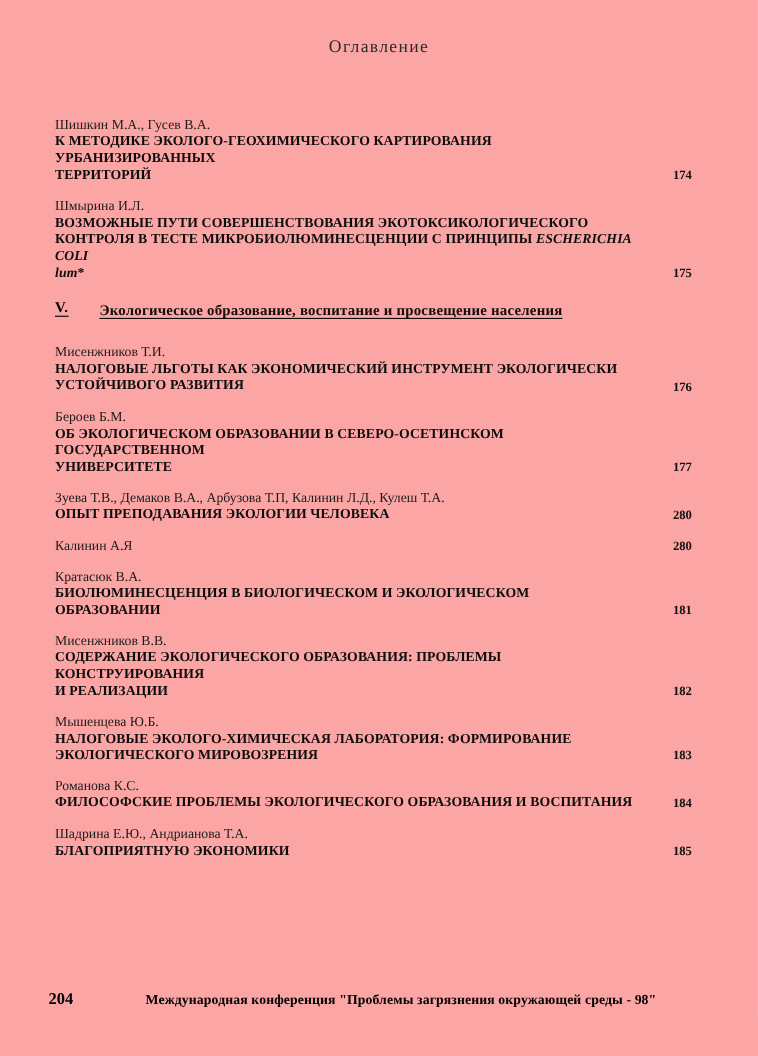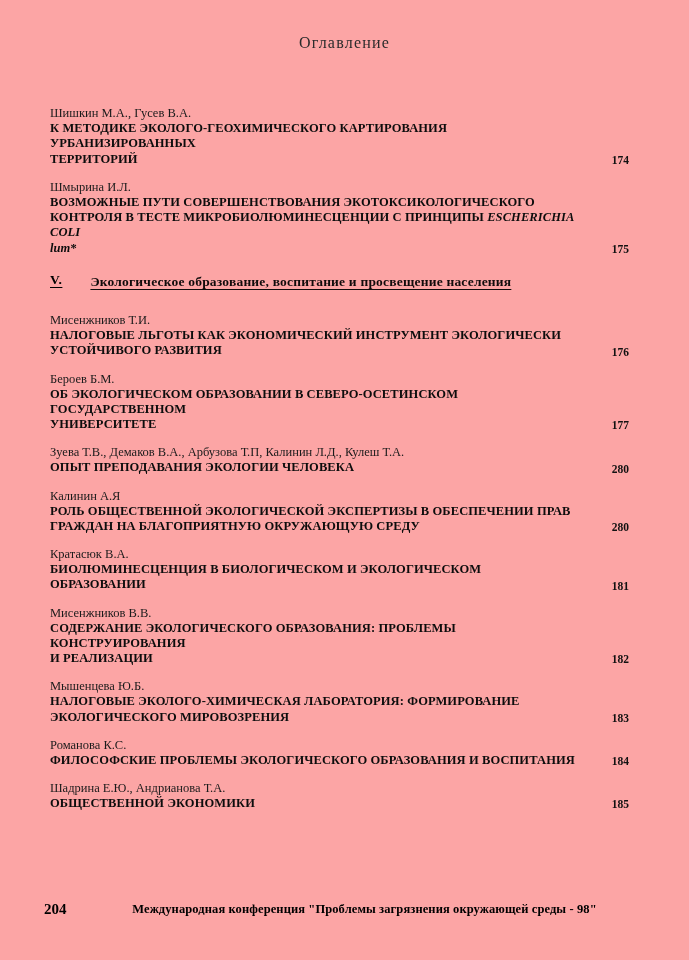--- a/index.html
+++ b/index.html
@@ -175,22 +175,20 @@
         <div class="authors">Зуева Т.В., Демаков В.А., Арбузова Т.П, Калинин Л.Д., Кулеш Т.А.</div>
         <div class="title">ОПЫТ ПРЕПОДАВАНИЯ ЭКОЛОГИИ ЧЕЛОВЕКА</div>
       </div>
       <div class="page-num">280</div>
     </div>
 
 
     <div class="entry">
       <div class="entry-text">
         <div class="authors">Калинин А.Я</div>
-        <div class="title">РОЛЬ ОБЩЕСТВЕННОЙ ЭКОЛОГИЧЕСКОЙ ЭКСПЕРТИЗЫ В ОБЕСПЕЧЕНИИ ПРАВ
-ГРАЖДАН НА БЛАГОПРИЯТНУЮ ОКРУЖАЮЩУЮ СРЕДУ</div>
       </div>
       <div class="page-num">280</div>
     </div>
 
     <div class="entry">
       <div class="entry-text">
         <div class="authors">Кратасюк В.А.</div>
         <div class="title">БИОЛЮМИНЕСЦЕНЦИЯ В БИОЛОГИЧЕСКОМ И ЭКОЛОГИЧЕСКОМ ОБРАЗОВАНИИ</div>
       </div>
       <div class="page-num">181</div>
@@ -218,21 +216,21 @@
       <div class="entry-text">
         <div class="authors">Романова К.С.</div>
         <div class="title">ФИЛОСОФСКИЕ ПРОБЛЕМЫ ЭКОЛОГИЧЕСКОГО ОБРАЗОВАНИЯ И ВОСПИТАНИЯ</div>
       </div>
       <div class="page-num">184</div>
     </div>
 
     <div class="entry">
       <div class="entry-text">
         <div class="authors">Шадрина Е.Ю., Андрианова Т.А.</div>
-        <div class="title">ОБЩЕСТВЕННОЙ ЭКОНОМИКИ</div>
+        <div class="title">БЛАГОПРИЯТНУЮ ЭКОНОМИКИ</div>
       </div>
       <div class="page-num">185</div>
     </div>
 
   </div>
 
   <div class="footer">
     <div class="folio">204</div>
     <div class="footer-text">Международная конференция "Проблемы загрязнения окружающей среды - 98"</div>
   </div>

